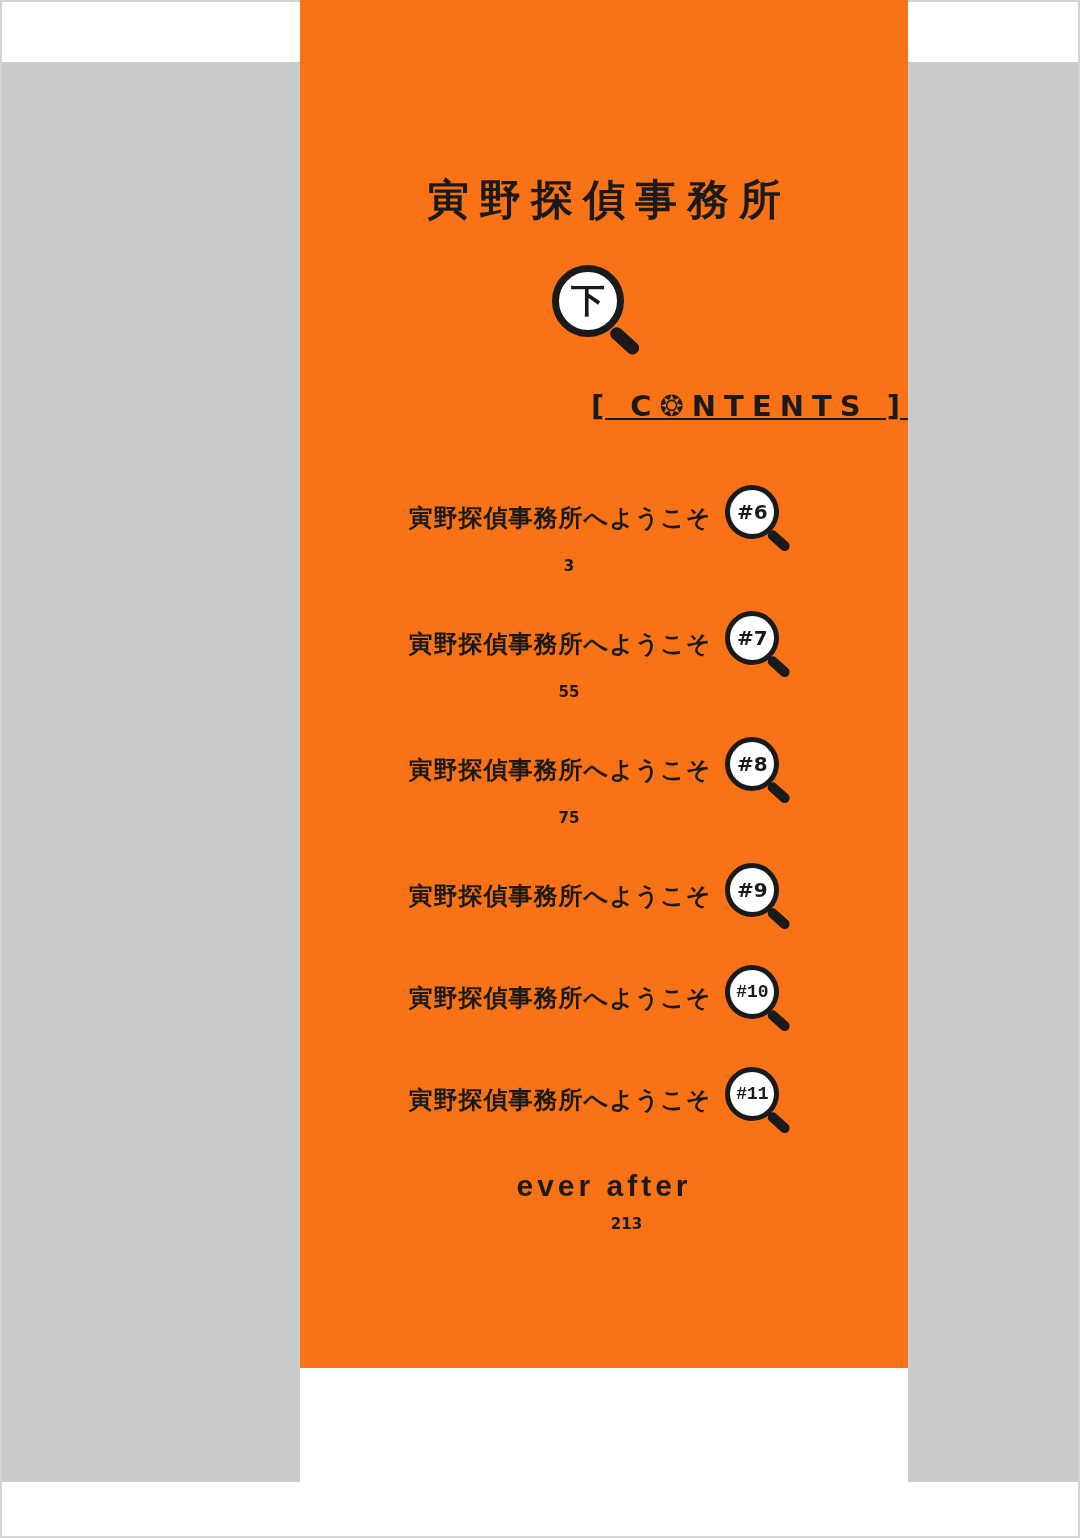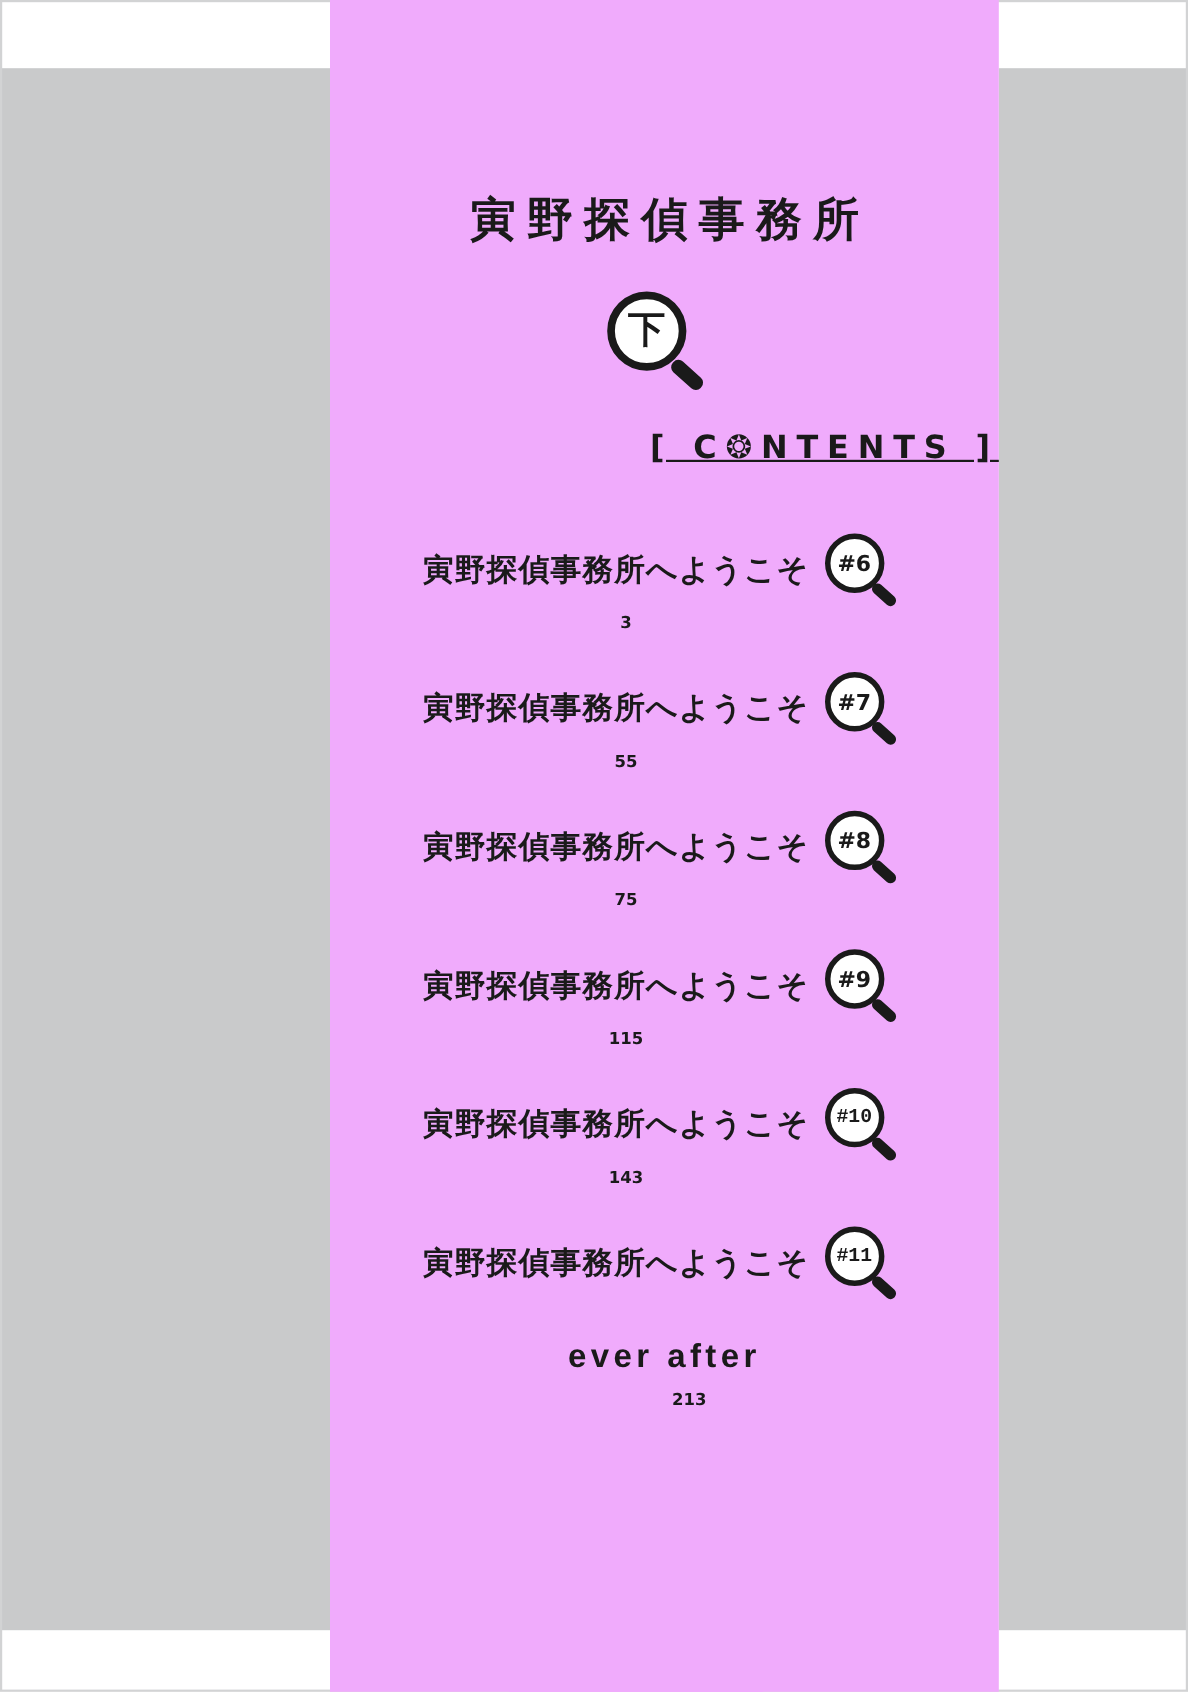--- a/index.html
+++ b/index.html
@@ -31,22 +31,22 @@
     border: 2px solid #d2d3d4;
     box-sizing: border-box;
     pointer-events: none;
   }
 
   .page {
     position: absolute;
     left: 300px;
     top: 0;
     width: 608px;
-    height: 1538px;
-    background: #f0abfc;
+    height: 1368px;
+    background: #f97316;
     box-sizing: border-box;
   }
 
   .title-block {
     margin-top: 170px;
     text-align: center;
     color: #1a1a1a;
   }
   .title-line {
     font-family: "DejaVu Sans", sans-serif;
@@ -121,21 +121,21 @@
     margin-bottom: 36px;
   }
   .toc-row {
     display: flex;
     align-items: center;
     justify-content: center;
   }
   .toc-title {
     font-family: "DejaVu Sans", sans-serif;
     font-weight: bold;
-    font-size: 28px;
+    font-size: 24px;
     letter-spacing: 1px;
     color: #1a1a1a;
     white-space: nowrap;
   }
   .badge {
     position: relative;
     width: 74px;
     height: 66px;
     margin-left: 14px;
     flex: 0 0 auto;
@@ -271,34 +271,32 @@
     <div class="toc-item">
       <div class="toc-row">
         <div class="toc-title">寅野探偵事務所へようこそ</div>
         <div class="badge">
           <div class="lens">
             <span>#9</span>
           </div>
           <div class="handle"></div>
         </div>
       </div>
-      <div class="toc-page">115</div>
     </div>
 
     <div class="toc-item">
       <div class="toc-row">
         <div class="toc-title">寅野探偵事務所へようこそ</div>
         <div class="badge wide">
           <div class="lens">
             <span>#10</span>
           </div>
           <div class="handle"></div>
         </div>
       </div>
-      <div class="toc-page">143</div>
     </div>
 
     <div class="toc-item">
       <div class="toc-row">
         <div class="toc-title">寅野探偵事務所へようこそ</div>
         <div class="badge wide">
           <div class="lens">
             <span>#11</span>
           </div>
           <div class="handle"></div>

